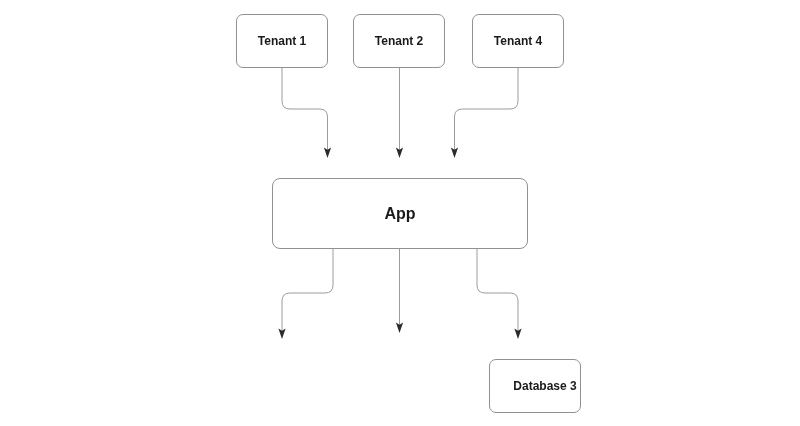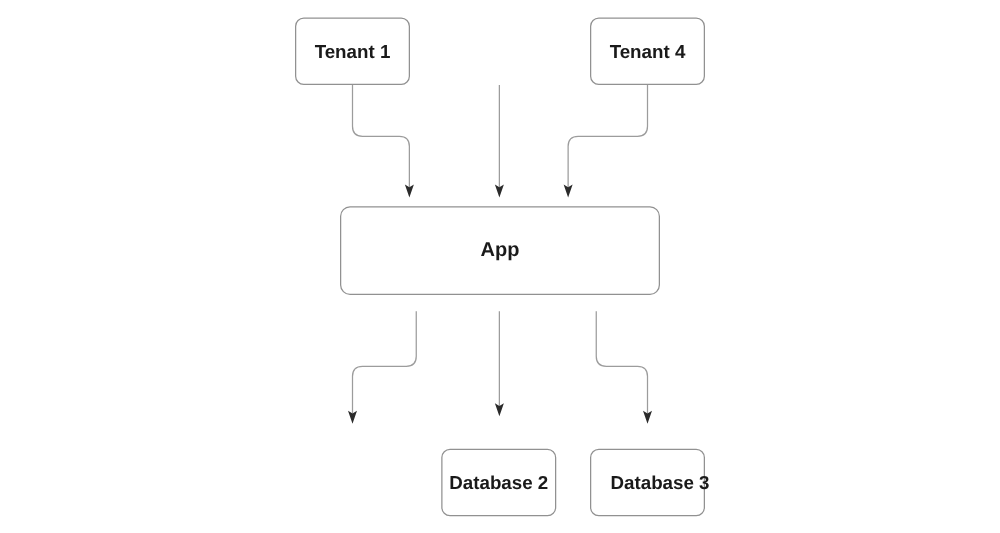--- a/index.html
+++ b/index.html
@@ -32,42 +32,42 @@
   .node {
     position: absolute;
     box-sizing: border-box;
     background: #ffffff;
     border: 1px solid var(--node-border, #919191);
     border-radius: 7px;
     display: flex;
     align-items: center;
     justify-content: center;
     font-weight: 700;
-    font-size: 15px;
+    font-size: 12px;
     color: var(--text, #1a1a1a);
     text-align: center;
     white-space: nowrap;
   }
   .node-small {
     width: 92px;
     height: 54px;
   }
   .node-app {
     width: 256px;
     height: 71px;
     border-radius: 8px;
     font-size: 16px;
   }
   .pos-tenant1  { left: 236px; top: 14px; }
   .pos-tenant2  { left: 353px; top: 14px; }
   .pos-tenant3  { left: 472px; top: 14px; }
-  .pos-app      { left: 272px; top: 165px; }
+  .pos-app      { left: 272px; top: 178px; }
   .pos-db1      { left: 236px; top: 359px; }
   .pos-db2      { left: 353px; top: 359px; }
-  .pos-db3      { left: 472px; top: 359px; padding-left: 20px; }
+  .pos-db3      { left: 489px; top: 359px; padding-left: 20px; }
 </style>
 </head>
 <body>
 
 <div class="canvas">
 
   <svg class="edges" width="800" height="426" viewBox="0 0 800 426">
     <g>
       <path class="edge" d="M282 68 V101 Q282 109 290 109 H319.5 Q327.5 109 327.5 117 V150"></path>
       <path class="arrowhead" d="M327.5 158 L323.9 147.5 L327.5 149.8 L331.1 147.5 Z"></path>
@@ -88,20 +88,20 @@
       <path class="edge" d="M399.5 249 V325"></path>
       <path class="arrowhead" d="M399.5 333 L395.9 322.5 L399.5 324.8 L403.1 322.5 Z"></path>
     </g>
     <g>
       <path class="edge" d="M477 249 V285 Q477 293 485 293 H510 Q518 293 518 301 V331"></path>
       <path class="arrowhead" d="M518 339 L514.4 328.5 L518 330.8 L521.6 328.5 Z"></path>
     </g>
   </svg>
 
   <div class="node node-small pos-tenant1">Tenant 1</div>
+  <div class="node node-small pos-tenant2">Tenant 2</div>
   <div class="node node-small pos-tenant3">Tenant 4</div>
 
   <div class="node node-app pos-app">App</div>
 
-  <div class="node node-small pos-db2">Database 2</div>
   <div class="node node-small pos-db3">Database 3</div>
 
 </div>
 
 </body></html>

